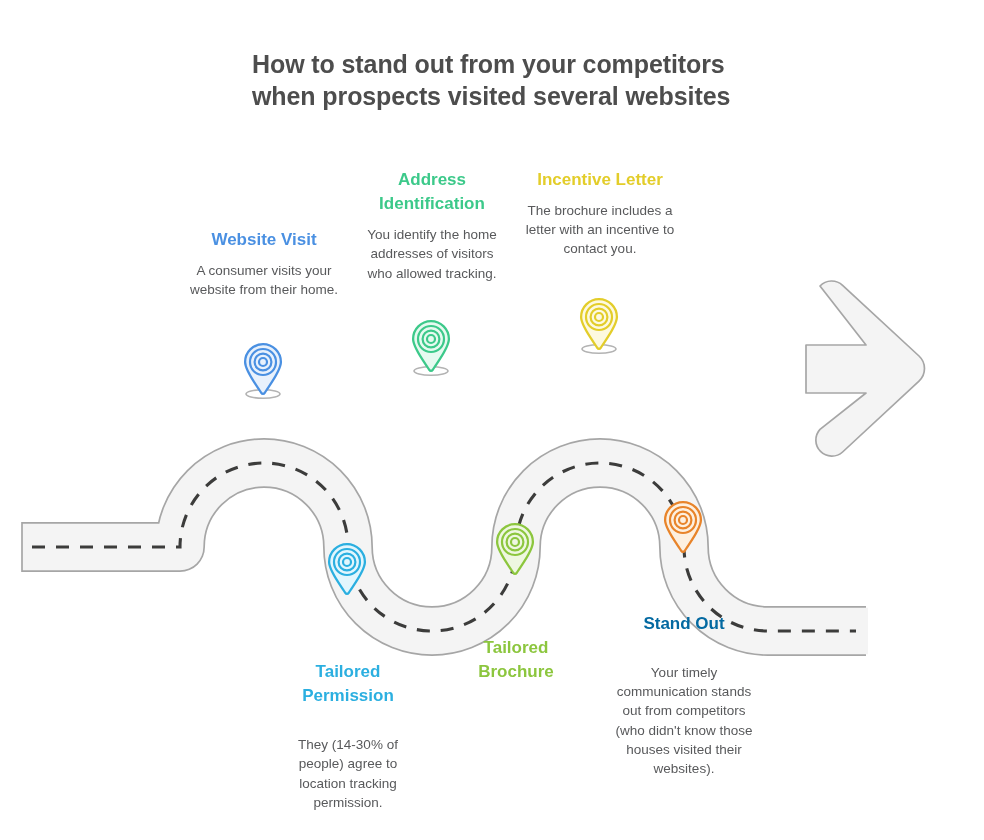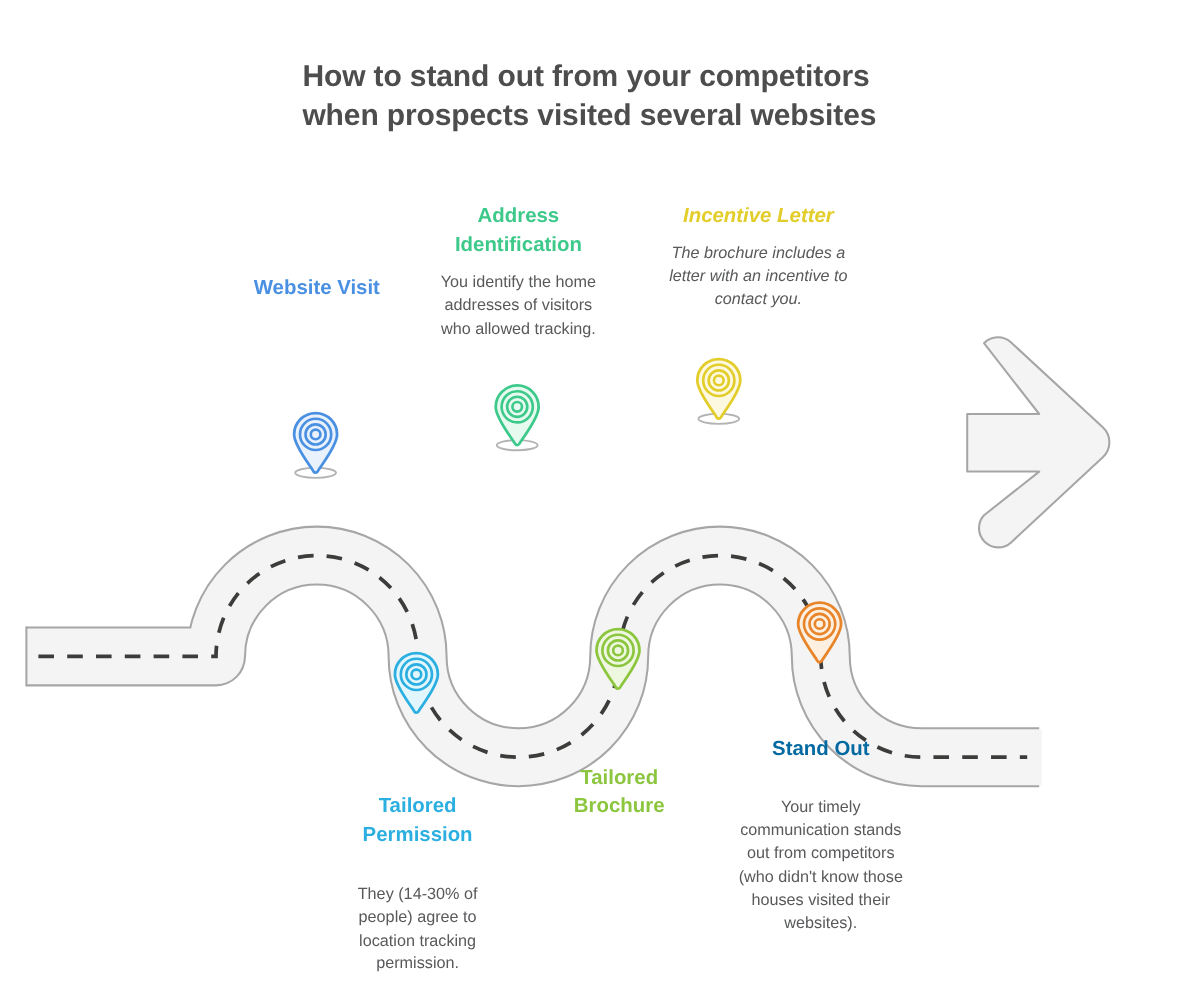--- a/index.html
+++ b/index.html
@@ -60,21 +60,21 @@
   .step-desc {
     font-size: 13.5px;
     line-height: 1.42;
     color: #58595b;
     margin: 0;
   }
 
   
   .step-0 { left: 190px; top: 228px; width: 148px; }
   .step-1 { left: 358px; top: 168px; width: 148px; }
-  .step-2 { left: 556px; top: 168px; width: 152px; font-style: italic; }
+  .step-2 { left: 524px; top: 168px; width: 152px; }
   .step-3 { left: 276px; top: 660px; width: 144px; }
   .step-4 { left: 444px; top: 636px; width: 144px; }
   .step-5 { left: 608px; top: 612px; width: 152px; }
 
   .step-3 .step-desc, .step-4 .step-desc, .step-5 .step-desc { margin-top: 27px; }
 
   
   .pin {
     position: absolute;
     width: 46px;
@@ -213,20 +213,21 @@
     <svg viewBox="0 0 46 58">
       <path d="M23 3.2 C13.1 3.2 5.1 11.2 5.1 21.1 C5.1 30.4 17.5 45.5 21.3 51.9 C22.1 53.2 23.9 53.2 24.7 51.9 C28.5 45.5 40.9 30.4 40.9 21.1 C40.9 11.2 32.9 3.2 23 3.2 Z" fill="#fdf0e0" stroke="#e8842a" stroke-width="2.3"></path>
       <circle cx="23" cy="21" r="13" fill="none" stroke="#e8842a" stroke-width="2.2"></circle>
       <circle cx="23" cy="21" r="8.4" fill="none" stroke="#e8842a" stroke-width="2.2"></circle>
       <circle cx="23" cy="21" r="4" fill="none" stroke="#e8842a" stroke-width="2.2"></circle>
     </svg>
   </div>
 
   <div class="step step-0">
     <p class="step-title" style="color:#4a90e2">Website Visit</p>
+    <p class="step-desc">A consumer visits your website from their home.</p>
   </div>
 
   <div class="step step-1">
     <p class="step-title" style="color:#3cc98a">Address Identification</p>
     <p class="step-desc">You identify the home addresses of visitors who allowed tracking.</p>
   </div>
 
   <div class="step step-2">
     <p class="step-title" style="color:#e3cd2a">Incentive Letter</p>
     <p class="step-desc">The brochure includes a letter with an incentive to contact you.</p>

